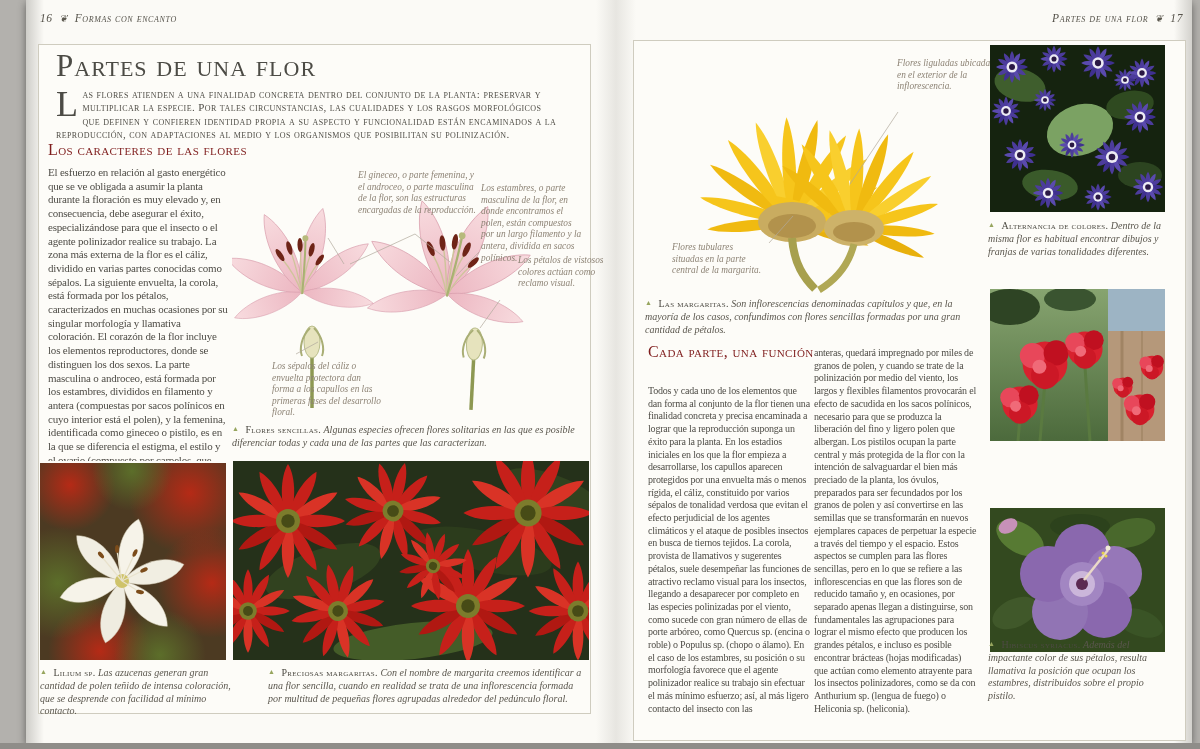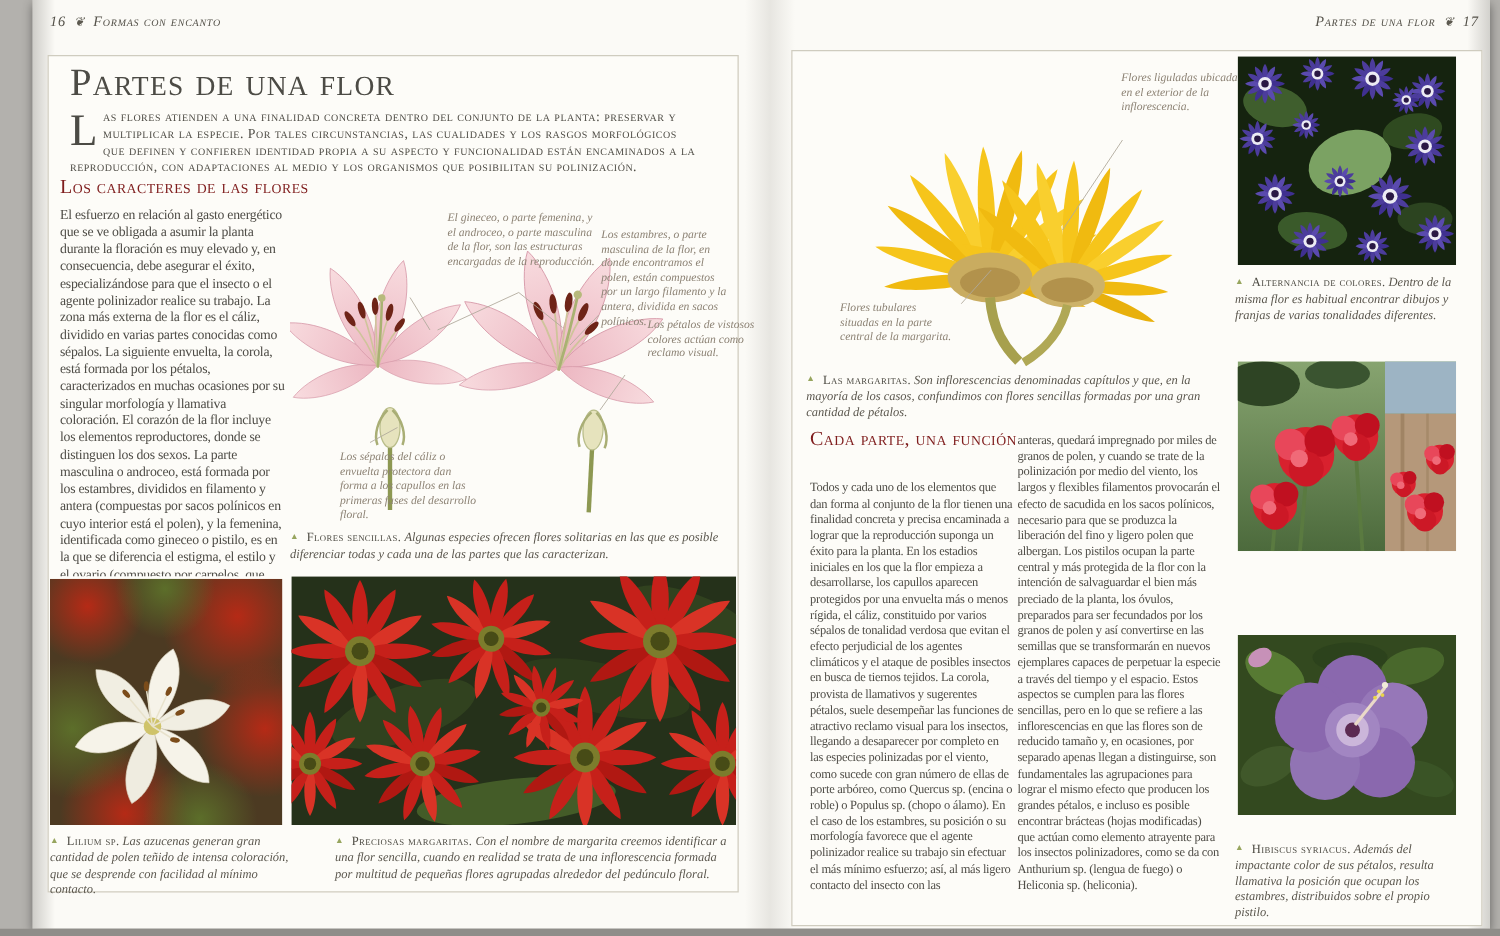--- a/index.html
+++ b/index.html
@@ -373,20 +373,20 @@
         <circle cx="92" cy="76" r="13" fill="#cbb6da"></circle>
         <circle cx="92" cy="76" r="6" fill="#5c2a52"></circle>
         <path d="M94,72 L118,42" stroke="#ead9c8" stroke-width="2.5" fill="none"></path>
         <circle cx="118" cy="40" r="2.5" fill="#f0ead8"></circle>
         <circle cx="113" cy="45" r="1.5" fill="#e8d44a"></circle>
         <circle cx="116" cy="48" r="1.5" fill="#e8d44a"></circle>
         <circle cx="110" cy="50" r="1.5" fill="#e8d44a"></circle>
       </g>
     </svg>
   </div>
-  <div class="abs cap" style="left:988px;top:672px;width:182px;">
+  <div class="abs cap" style="left:988px;top:638px;width:182px;">
     <span class="mk">▲</span>
     <span class="lead">Hibiscus syriacus.</span>
     <span class="it">Además del impactante color de sus pétalos, resulta llamativa la posición que ocupan los estambres, distribuidos sobre el propio pistilo.</span>
   </div>
 
   <div class="abs" style="left:0;top:743px;width:1200px;height:6px;background:#8f8d89;"></div>
 </div>
 
 </body></html>

